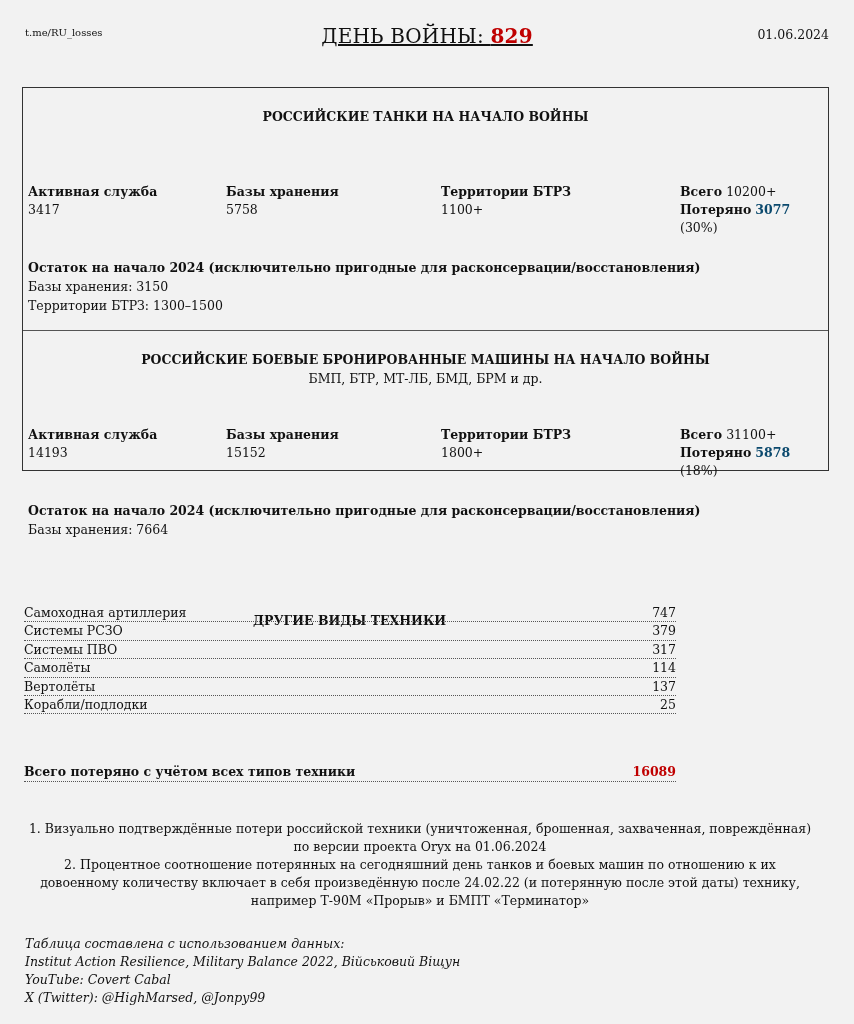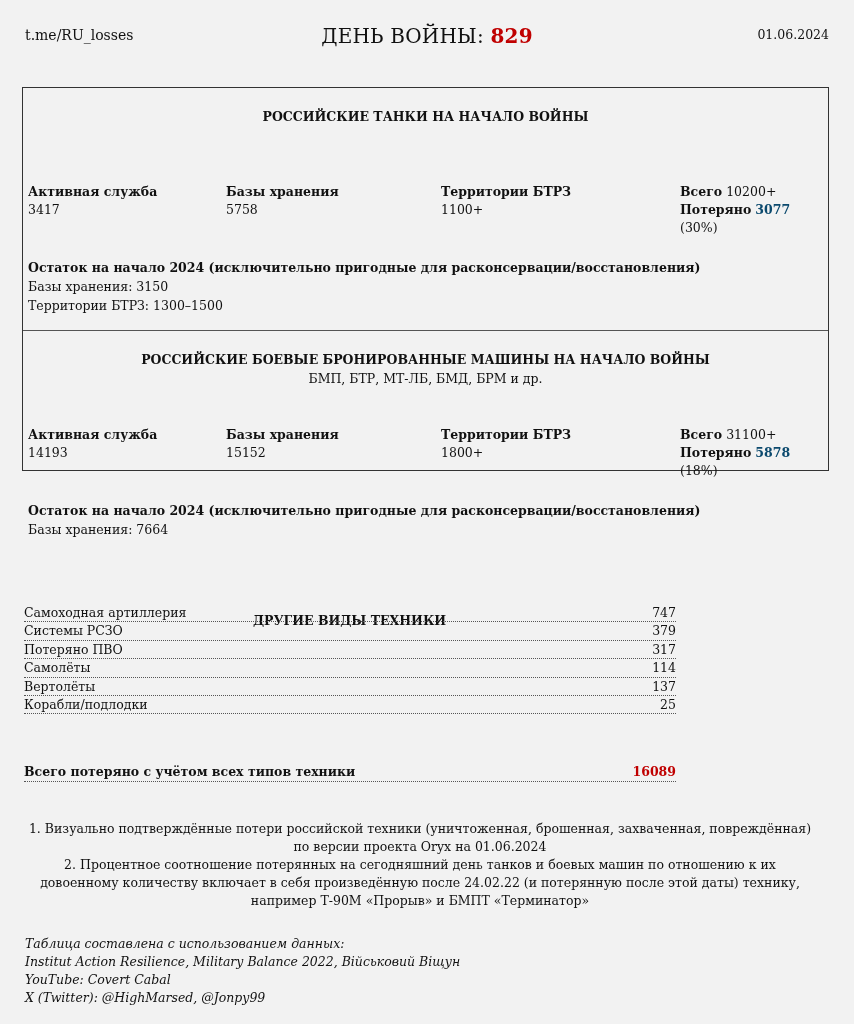--- a/index.html
+++ b/index.html
@@ -6,23 +6,23 @@
   body {
     width: 854px; height: 1024px;
     background: #f2f2f2;
     color: #111;
     font-family: "DejaVu Serif", "Liberation Serif", serif;
     font-size: 12.5px;
     position: relative;
     overflow: hidden;
   }
   .header { position: absolute; top: 0; left: 0; width: 854px; height: 70px; }
-  .source { position: absolute; left: 25px; top: 27px; font-size: 14px; }
+  .source { position: absolute; left: 25px; top: 27px; font-size: 10px; }
   .date { position: absolute; right: 25px; top: 27px; font-size: 12.5px; }
-  .title { position: absolute; left: 0; width: 854px; top: 24px; text-align: center; font-size: 20px; letter-spacing: 0.2px; }
+  .title { position: absolute; left: 0; width: 854px; top: 24px; text-align: center; font-size: 20px; letter-spacing: 0.2px; text-decoration: underline; }
   .title .num { color: #c00000; font-weight: bold; }
 
   .box {
     position: absolute; left: 22px; top: 87px; width: 807px; height: 384px;
     border: 1px solid #333; box-sizing: border-box;
   }
   .section { position: absolute; left: 0; width: 805px; }
   .section.s1 { top: 0; height: 242px; border-bottom: 1px solid #555; }
   .section.s2 { top: 243px; height: 240px; }
   .sec-title { position: absolute; top: 21px; width: 100%; text-align: center; font-weight: bold; font-size: 12.5px; }
@@ -112,21 +112,21 @@
 <div class="olist">
   <div class="orow">
       <span>Самоходная артиллерия</span>
       <span>747</span>
     </div>
   <div class="orow">
       <span>Системы РСЗО</span>
       <span>379</span>
     </div>
   <div class="orow">
-      <span>Потеряно ПВО</span>
+      <span>Системы ПВО</span>
       <span>317</span>
     </div>
   <div class="orow">
       <span>Самолёты</span>
       <span>114</span>
     </div>
   <div class="orow">
       <span>Вертолёты</span>
       <span>137</span>
     </div>

